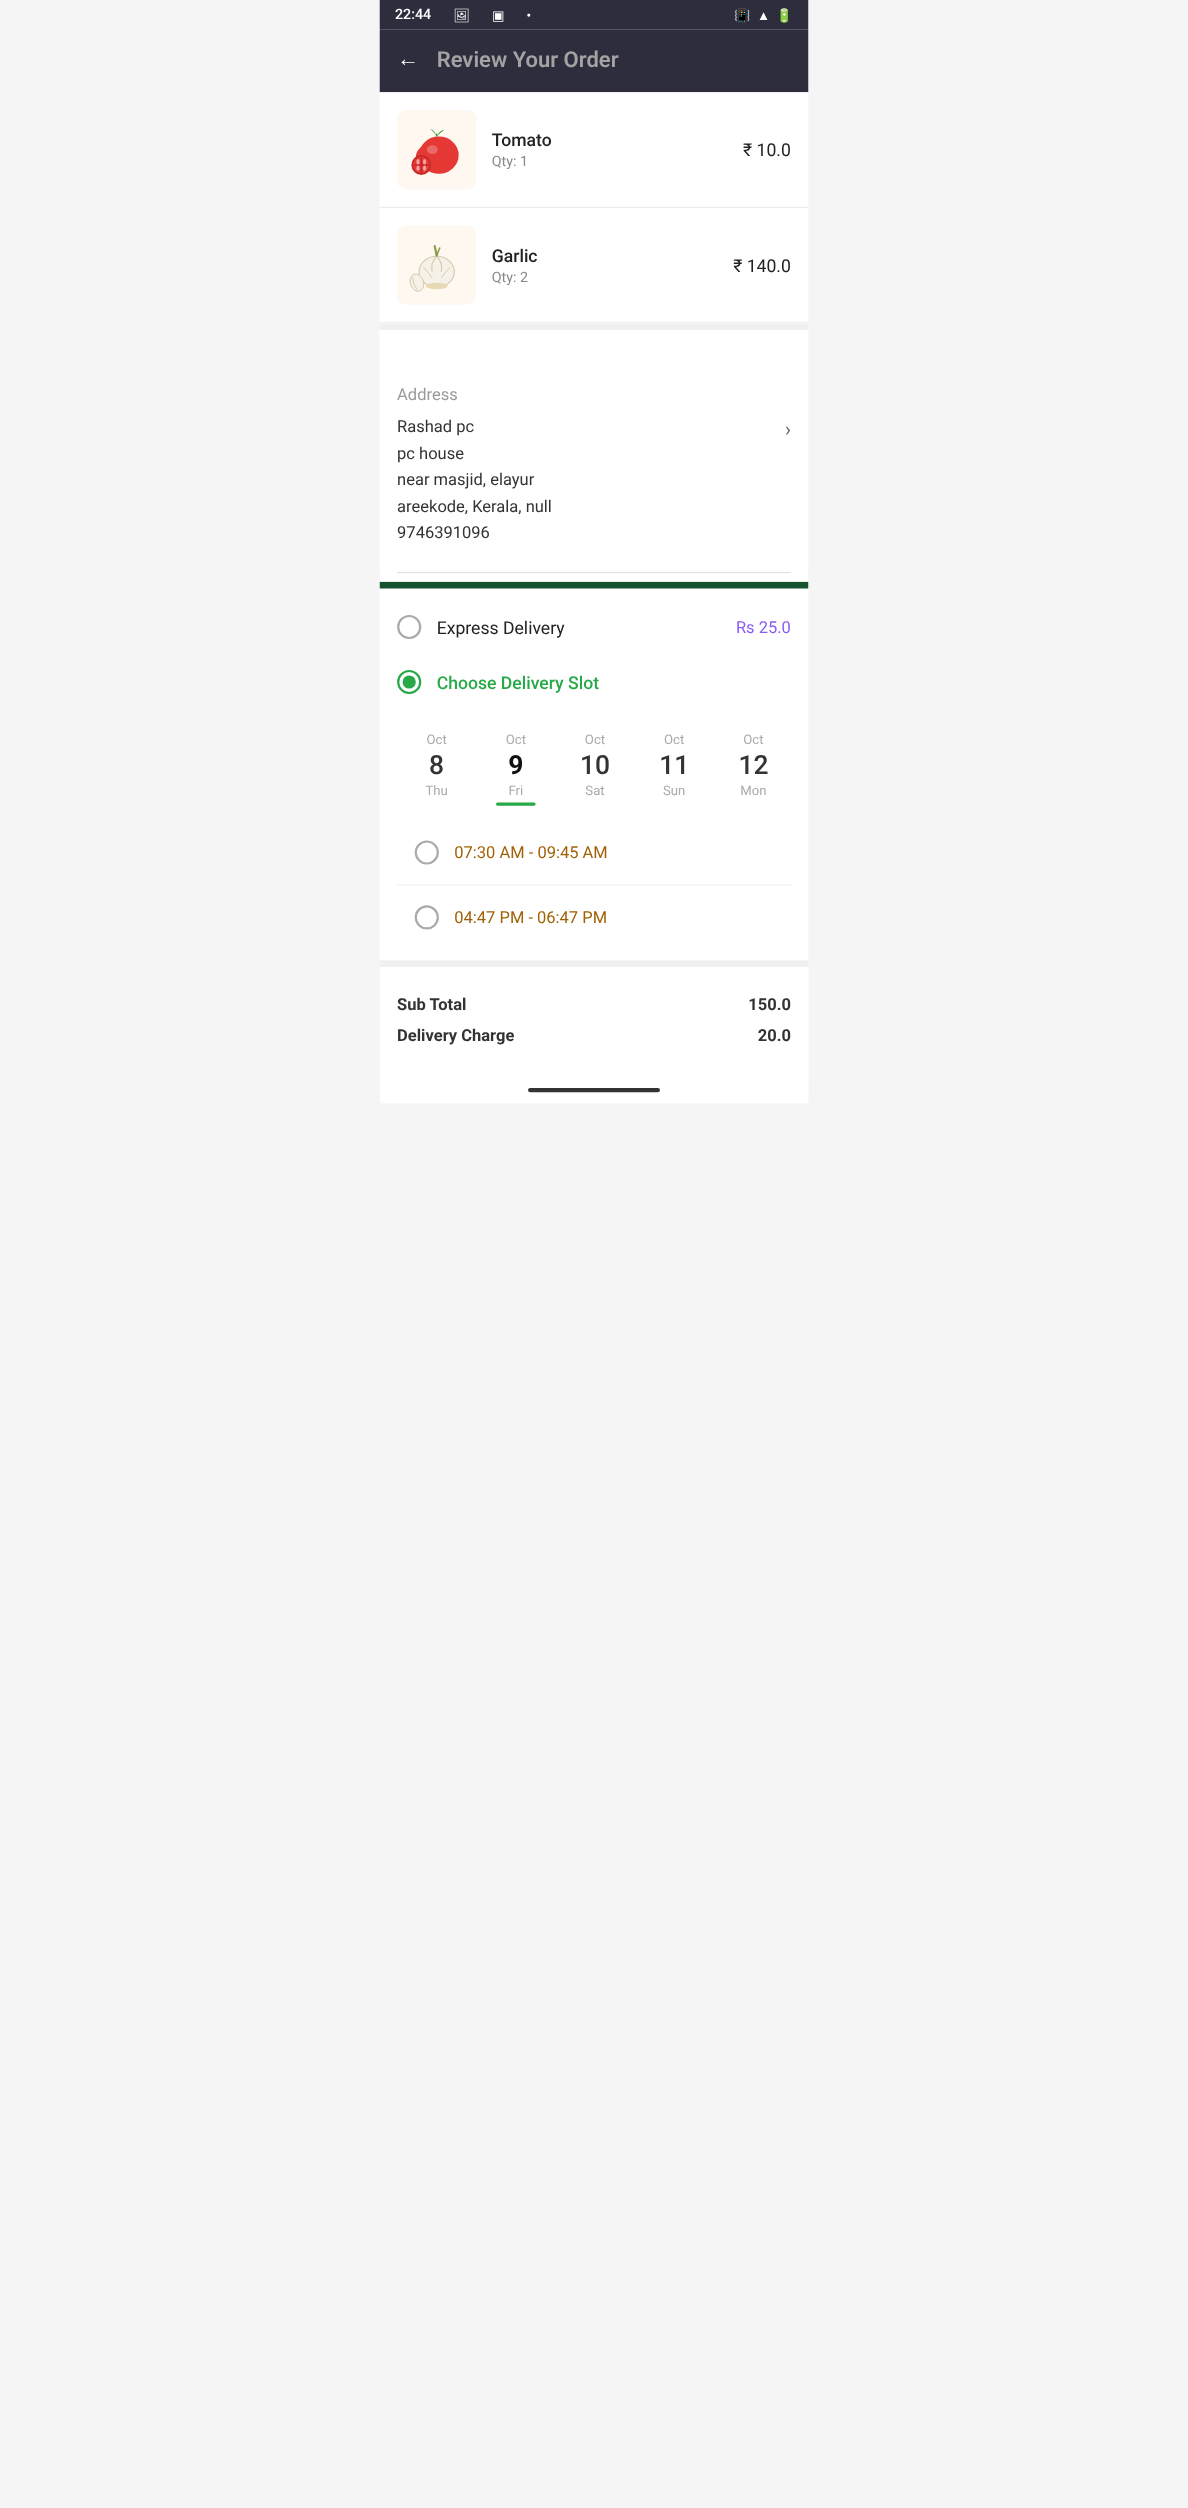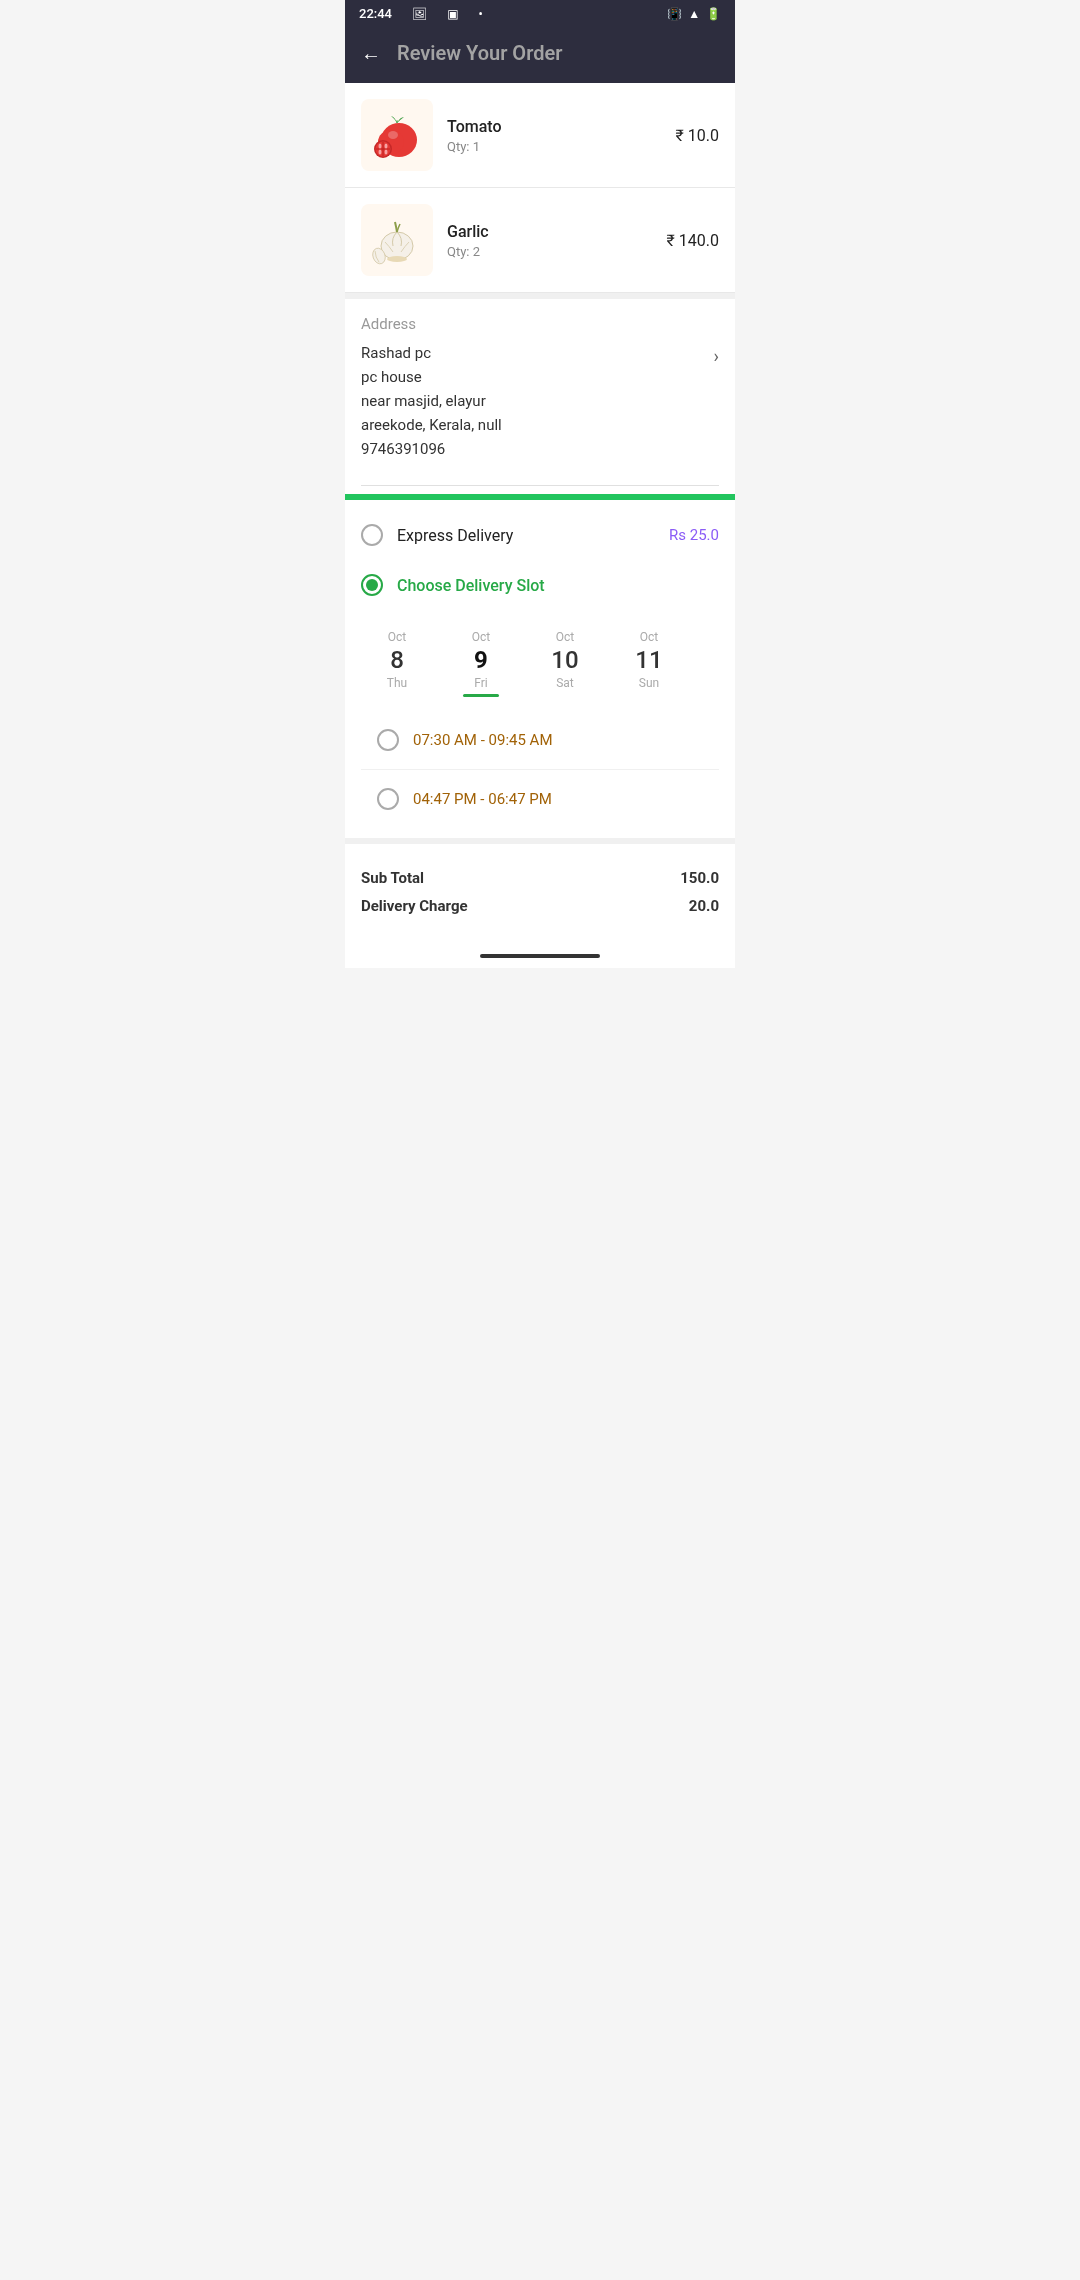--- a/index.html
+++ b/index.html
@@ -96,20 +96,21 @@
     
     .section {
       background: white;
       padding: 16px;
       border-top: 6px solid #f0f0f0;
     }
     .section-label {
       font-size: 15px;
       color: #999;
       margin-bottom: 8px;
+      margin-top: 34px;
     }
     .address-row {
       display: flex;
       align-items: flex-start;
       justify-content: space-between;
     }
     .address-text {
       font-size: 15px;
       color: #333;
       line-height: 1.6;
@@ -125,21 +126,21 @@
     .divider {
       height: 1px;
       background: #e0e0e0;
       margin: 8px 16px;
     }
 
     
     .delivery-section {
       background: white;
       padding: 10px 16px;
-      border-top: 6px solid #22c55e;
+      border-top: 6px solid #14532d;
     }
     .delivery-option {
       display: flex;
       align-items: center;
       padding: 14px 0;
     }
     .radio-outer {
       width: 22px;
       height: 22px;
       border-radius: 50%;
@@ -171,21 +172,21 @@
     }
     .delivery-price {
       font-size: 15px;
       color: #8b5cf6;
     }
 
     
     .date-picker {
       padding: 12px 0 6px 0;
       display: flex;
-      gap: 12px;
+      gap: 0;
       overflow-x: auto;
       scrollbar-width: none;
     }
     .date-picker::-webkit-scrollbar { display: none; }
     .date-item {
       display: flex;
       flex-direction: column;
       align-items: center;
       padding: 8px 16px;
       min-width: 72px;

